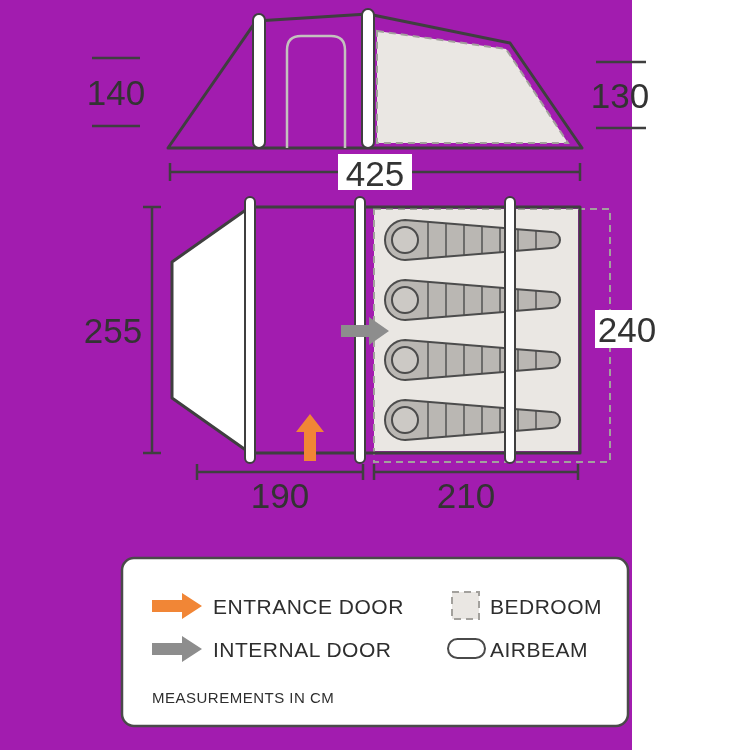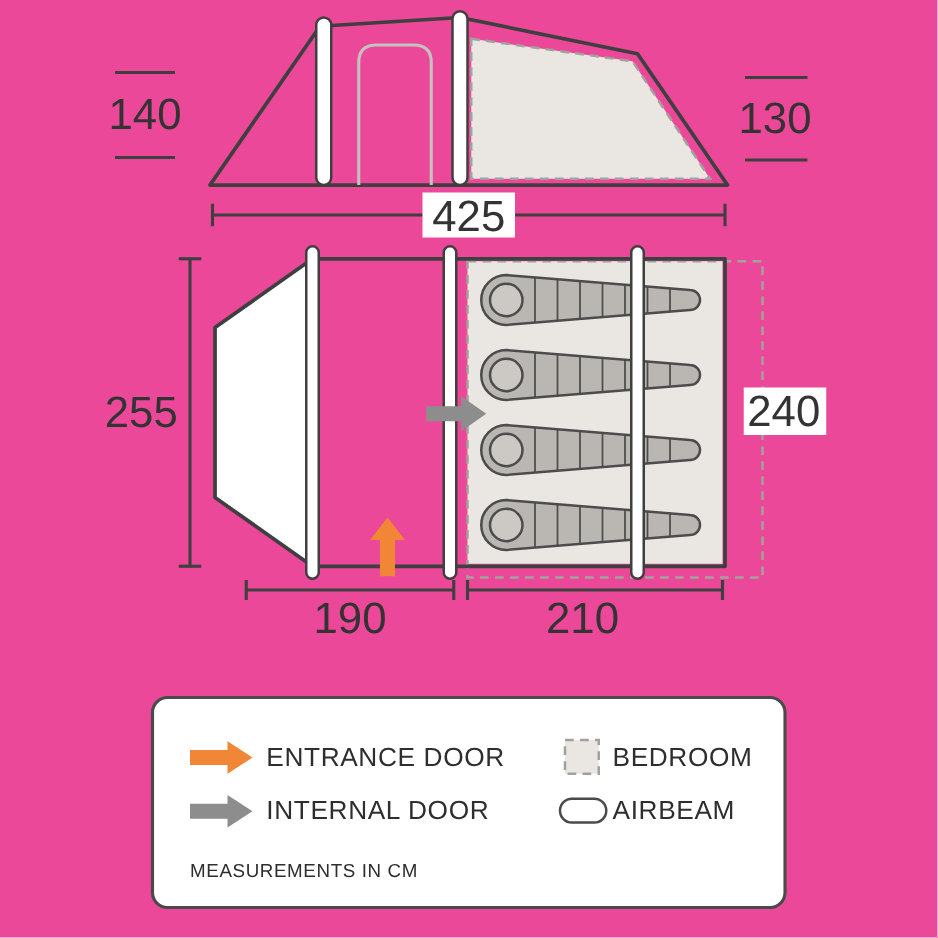--- a/index.html
+++ b/index.html
@@ -1,16 +1,16 @@
 <!DOCTYPE html>
 <html><head>
 <meta charset="utf-8">
 <style>
   html,body{margin:0;padding:0;background:#ffffff;}
-  .stage{width:750px;height:750px;position:relative;background:#ec4899;font-family:"Liberation Sans",sans-serif;}
+  .stage{width:632px;height:750px;position:relative;background:#a21caf;font-family:"Liberation Sans",sans-serif;}
   svg{display:block;}
   .outline{fill:#ffffff;stroke:#3f3f3f;stroke-width:3;stroke-linejoin:round;}
   .outline-nofill{fill:none;stroke:#3f3f3f;stroke-width:3;stroke-linejoin:round;}
   .tube{fill:#ffffff;stroke:#3f3f3f;stroke-width:2;}
   .dashed{fill:none;stroke:#a3a19d;stroke-width:2;stroke-dasharray:7 5;}
   .bedroom-fill{fill:#eae7e3;stroke:#a3a19d;stroke-width:2;stroke-dasharray:7 5;}
   .bedroom-fill-plain{fill:#eae7e3;stroke:none;}
   .dim{stroke:#3f3f3f;stroke-width:2.5;fill:none;}
   .dim-text{font-size:35px;fill:#333333;text-anchor:middle;}
   .legend-text{font-size:21px;fill:#2e2e2e;letter-spacing:0.5px;}

